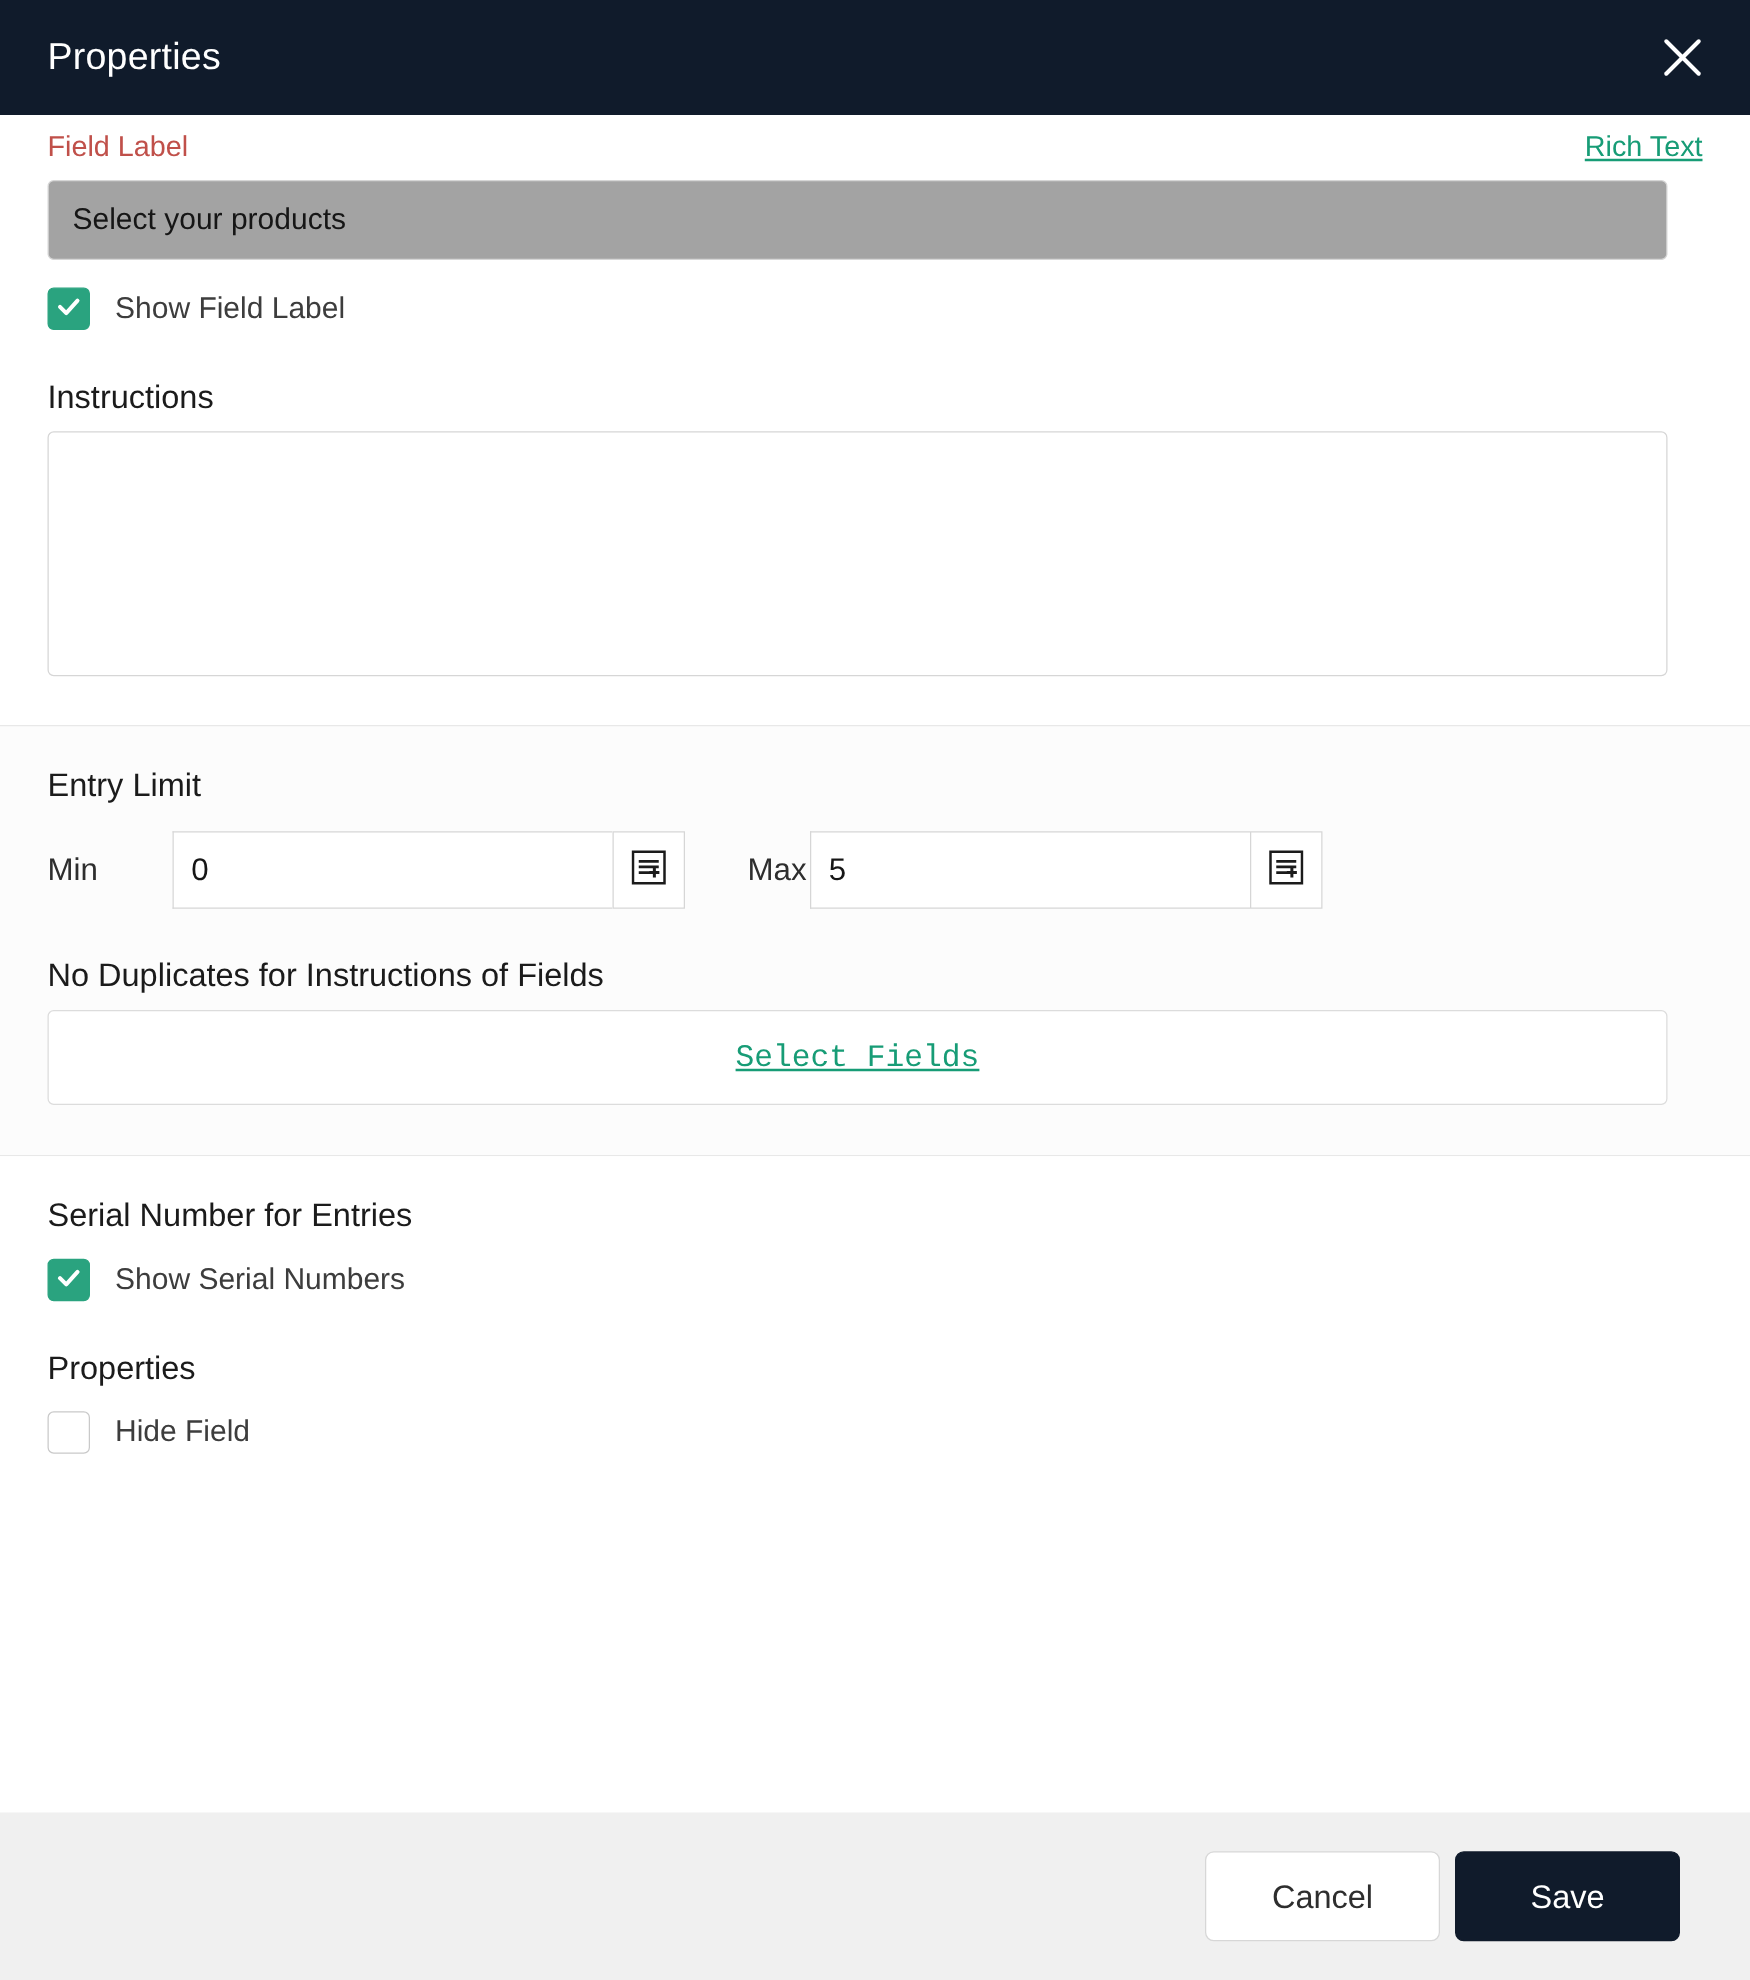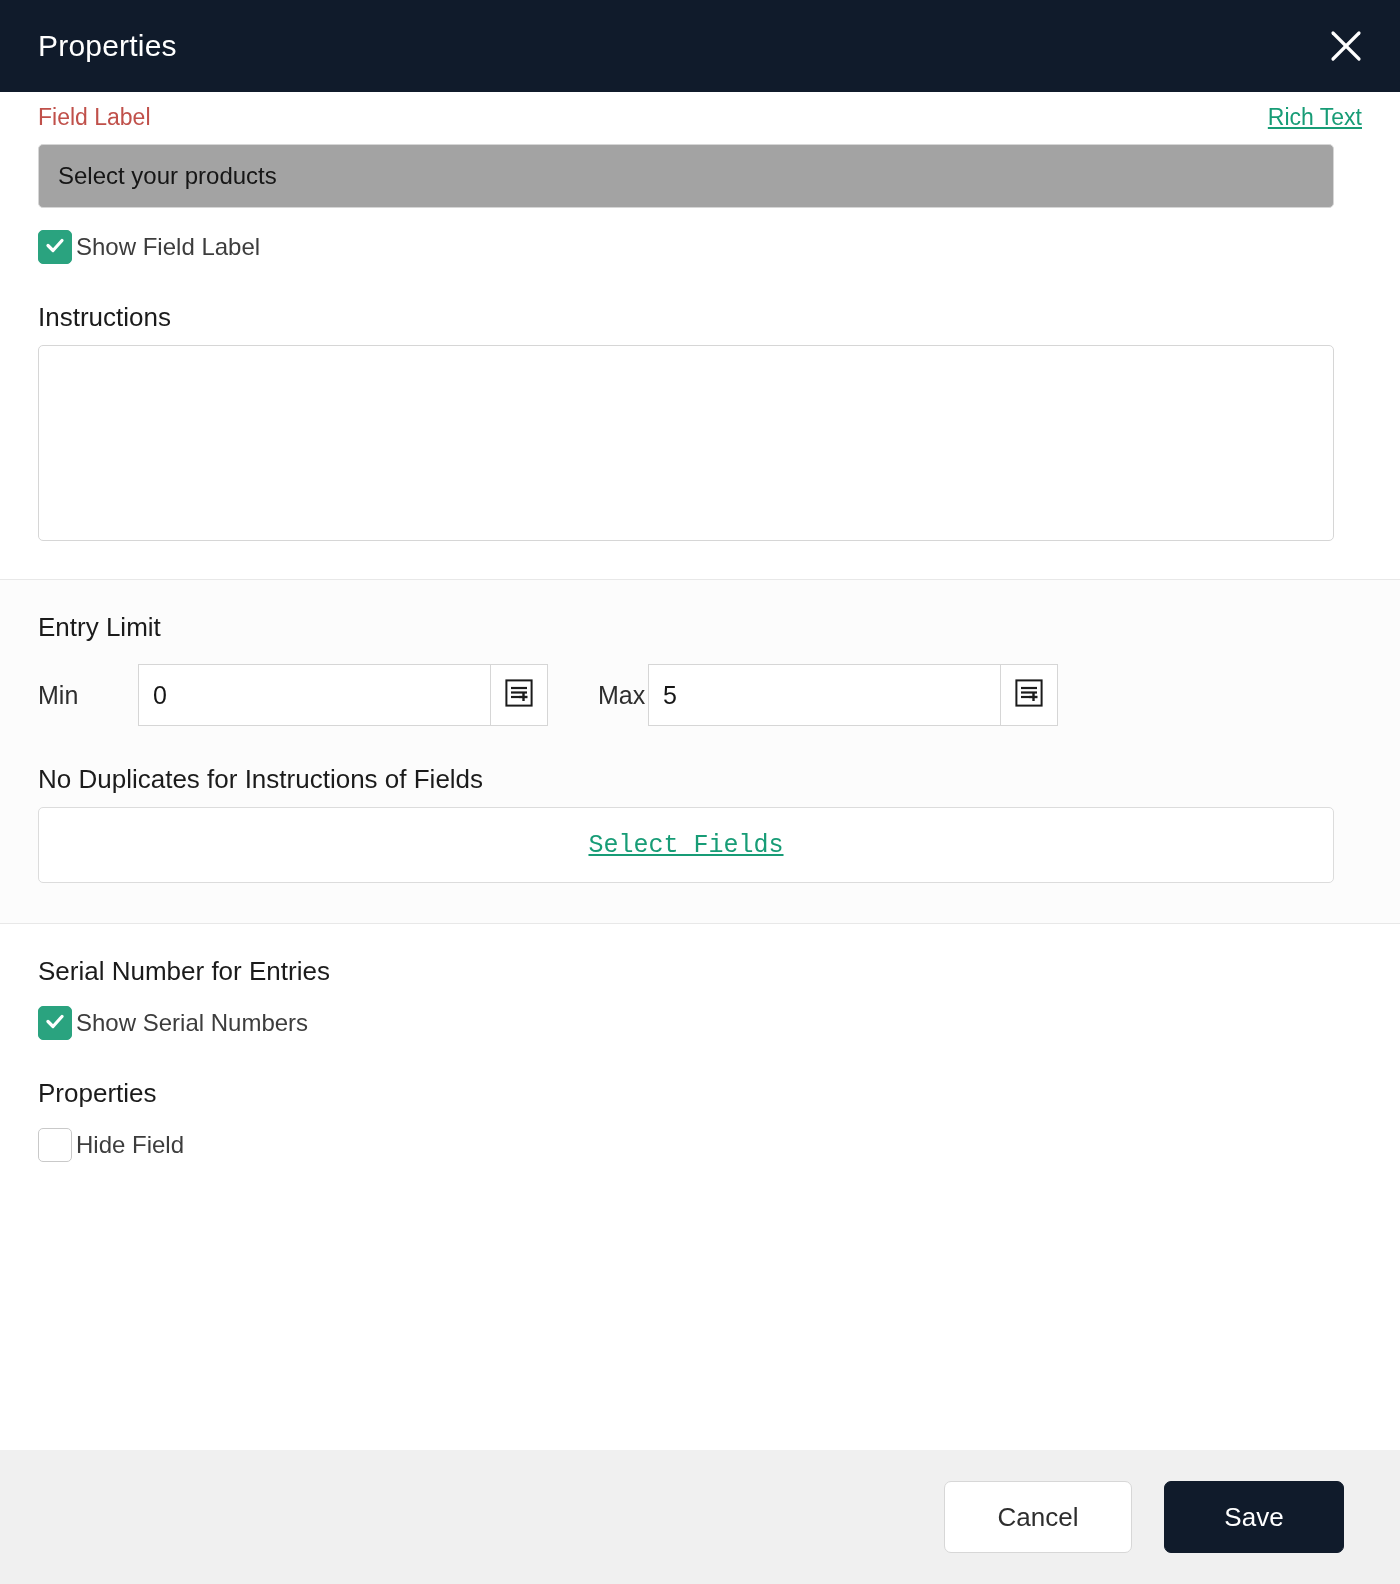--- a/index.html
+++ b/index.html
@@ -118,21 +118,21 @@
     font-size: 24px;
     color: #161616;
     padding: 14px 19px;
     resize: none;
     outline: none;
   }
 
   .checkbox-row {
     display: flex;
     align-items: center;
-    gap: 4px;
+    gap: 20px;
     margin-top: 22px;
     cursor: pointer;
     width: max-content;
   }
   .cb {
     width: 34px;
     height: 34px;
     border-radius: 5px;
     flex: 0 0 34px;
     display: flex;
@@ -212,21 +212,21 @@
   .select-fields-box .link-green { font-size: 25px; }
 
   
   .dialog-footer {
     height: 134px;
     min-height: 134px;
     background: #f0f0f0;
     display: flex;
     align-items: center;
     justify-content: flex-end;
-    gap: 32px;
+    gap: 12px;
     padding: 0 56px;
   }
   .btn {
     font-family: "Liberation Sans", sans-serif;
     font-size: 26px;
     border-radius: 7px;
     cursor: pointer;
     height: 72px;
     display: flex;
     align-items: center;

